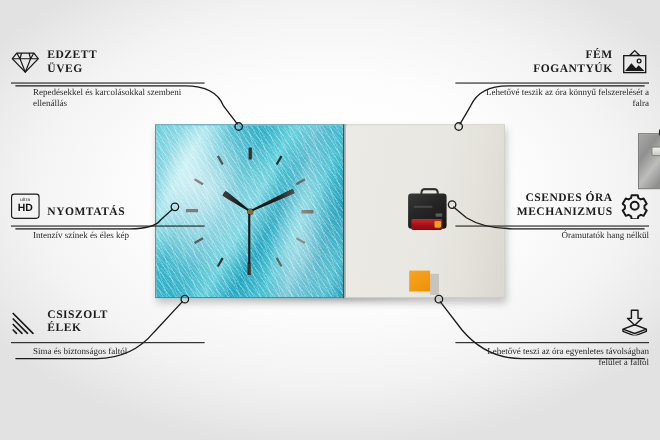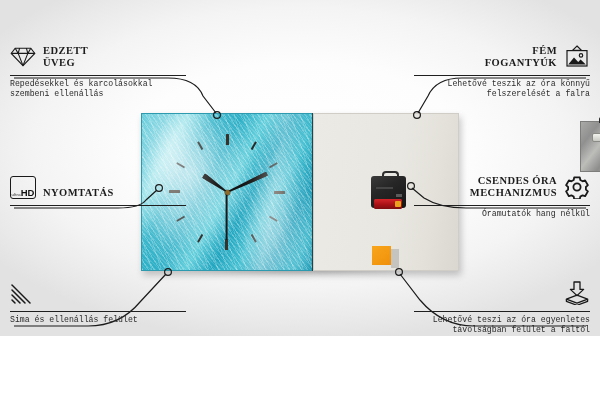--- a/index.html
+++ b/index.html
@@ -9,21 +9,21 @@
   body {
     width: 600px;
     height: 400px;
     overflow: hidden;
     font-family: "Liberation Serif", serif;
     background: #ffffff;
   }
   #stage {
     position: relative;
     width: 600px;
-    height: 336px;
+    height: 400px;
     background:
       radial-gradient(ellipse 62% 58% at 50% 44%, #ffffff 0%, #fdfdfd 44%, #f4f4f4 72%, #e9e9e9 90%, #e2e2e2 100%);
     overflow: hidden;
   }
 
   
   #product {
     position: absolute;
     left: 141px;
     top: 113px;
@@ -270,41 +270,42 @@
   }
   .f-rule {
     height: 1px;
     background: #1f1f1f;
     margin: 3px 0 3px;
   }
   .f-desc {
     font-size: 8.2px;
     line-height: 10.2px;
     color: #2a2a2a;
-    font-family: Liberation Mono, monospace;
+    font-family: Liberation Serif, serif;
+    margin-left: 20px;
   }
 
   .f-icon {
     width: 26px;
     height: 26px;
     flex: 0 0 26px;
     color: #191919;
     display: flex;
     align-items: center;
     justify-content: center;
   }
   .f-icon svg { display: block; }
 
   .hd-badge {
     width: 25px; height: 21px;
     border: 1.3px solid #1a1a1a;
     border-radius: 3px;
     display: flex;
-    flex-direction: row;
-    align-items: flex-end;
+    flex-direction: column;
+    align-items: center;
     justify-content: center;
     line-height: 1;
     font-family: "Liberation Sans", sans-serif;
   }
   .hd-badge .u { font-size: 4.2px; letter-spacing: .2px; color: #1a1a1a; }
   .hd-badge .h { font-size: 9.5px; font-weight: bold; color: #111; margin-top: .5px; }
 
   
   #feat-glass    { top: 42px; }
   #feat-print    { top: 172px; }
@@ -440,37 +441,42 @@
           <span class="u">ultra</span>
           <span class="h">HD</span>
         </span>
       </span>
       <span class="f-title">
         <br>
         <span>NYOMTATÁS</span>
       </span>
     </div>
     <div class="f-rule"></div>
+    <div class="f-desc">Intenzív színek és éles kép</div>
   </div>
 
   <div class="feature left" id="feat-edges">
     <div class="f-head">
       <span class="f-icon">
         <svg width="26" height="22" viewBox="0 0 26 22">
           <g stroke="currentColor" stroke-width="1.5" stroke-linecap="round">
             <path d="M2 3 L20 21"></path>
             <path d="M2 8 L15 21"></path>
             <path d="M2 13 L10 21"></path>
             <path d="M2 18 L5 21"></path>
           </g>
         </svg>
       </span>
+      <span class="f-title">
+        <span>CSISZOLT</span><br>
+        <span>ÉLEK</span>
+      </span>
     </div>
     <div class="f-rule"></div>
-    <div class="f-desc">Sima és ellenállás felület</div>
+    <div class="f-desc">Sima és biztonságos faltól</div>
   </div>
 
   <div class="feature right" id="feat-handles">
     <div class="f-head">
       <span class="f-icon">
         <svg width="26" height="24" viewBox="0 0 26 24">
           <g fill="none" stroke="currentColor" stroke-width="1.2">
             <path d="M13 1 L17.5 5.4 H8.5 Z"></path>
             <rect x="3" y="5.6" width="20" height="15.4"></rect>
             <circle cx="17" cy="10.4" r="1.7"></circle>

